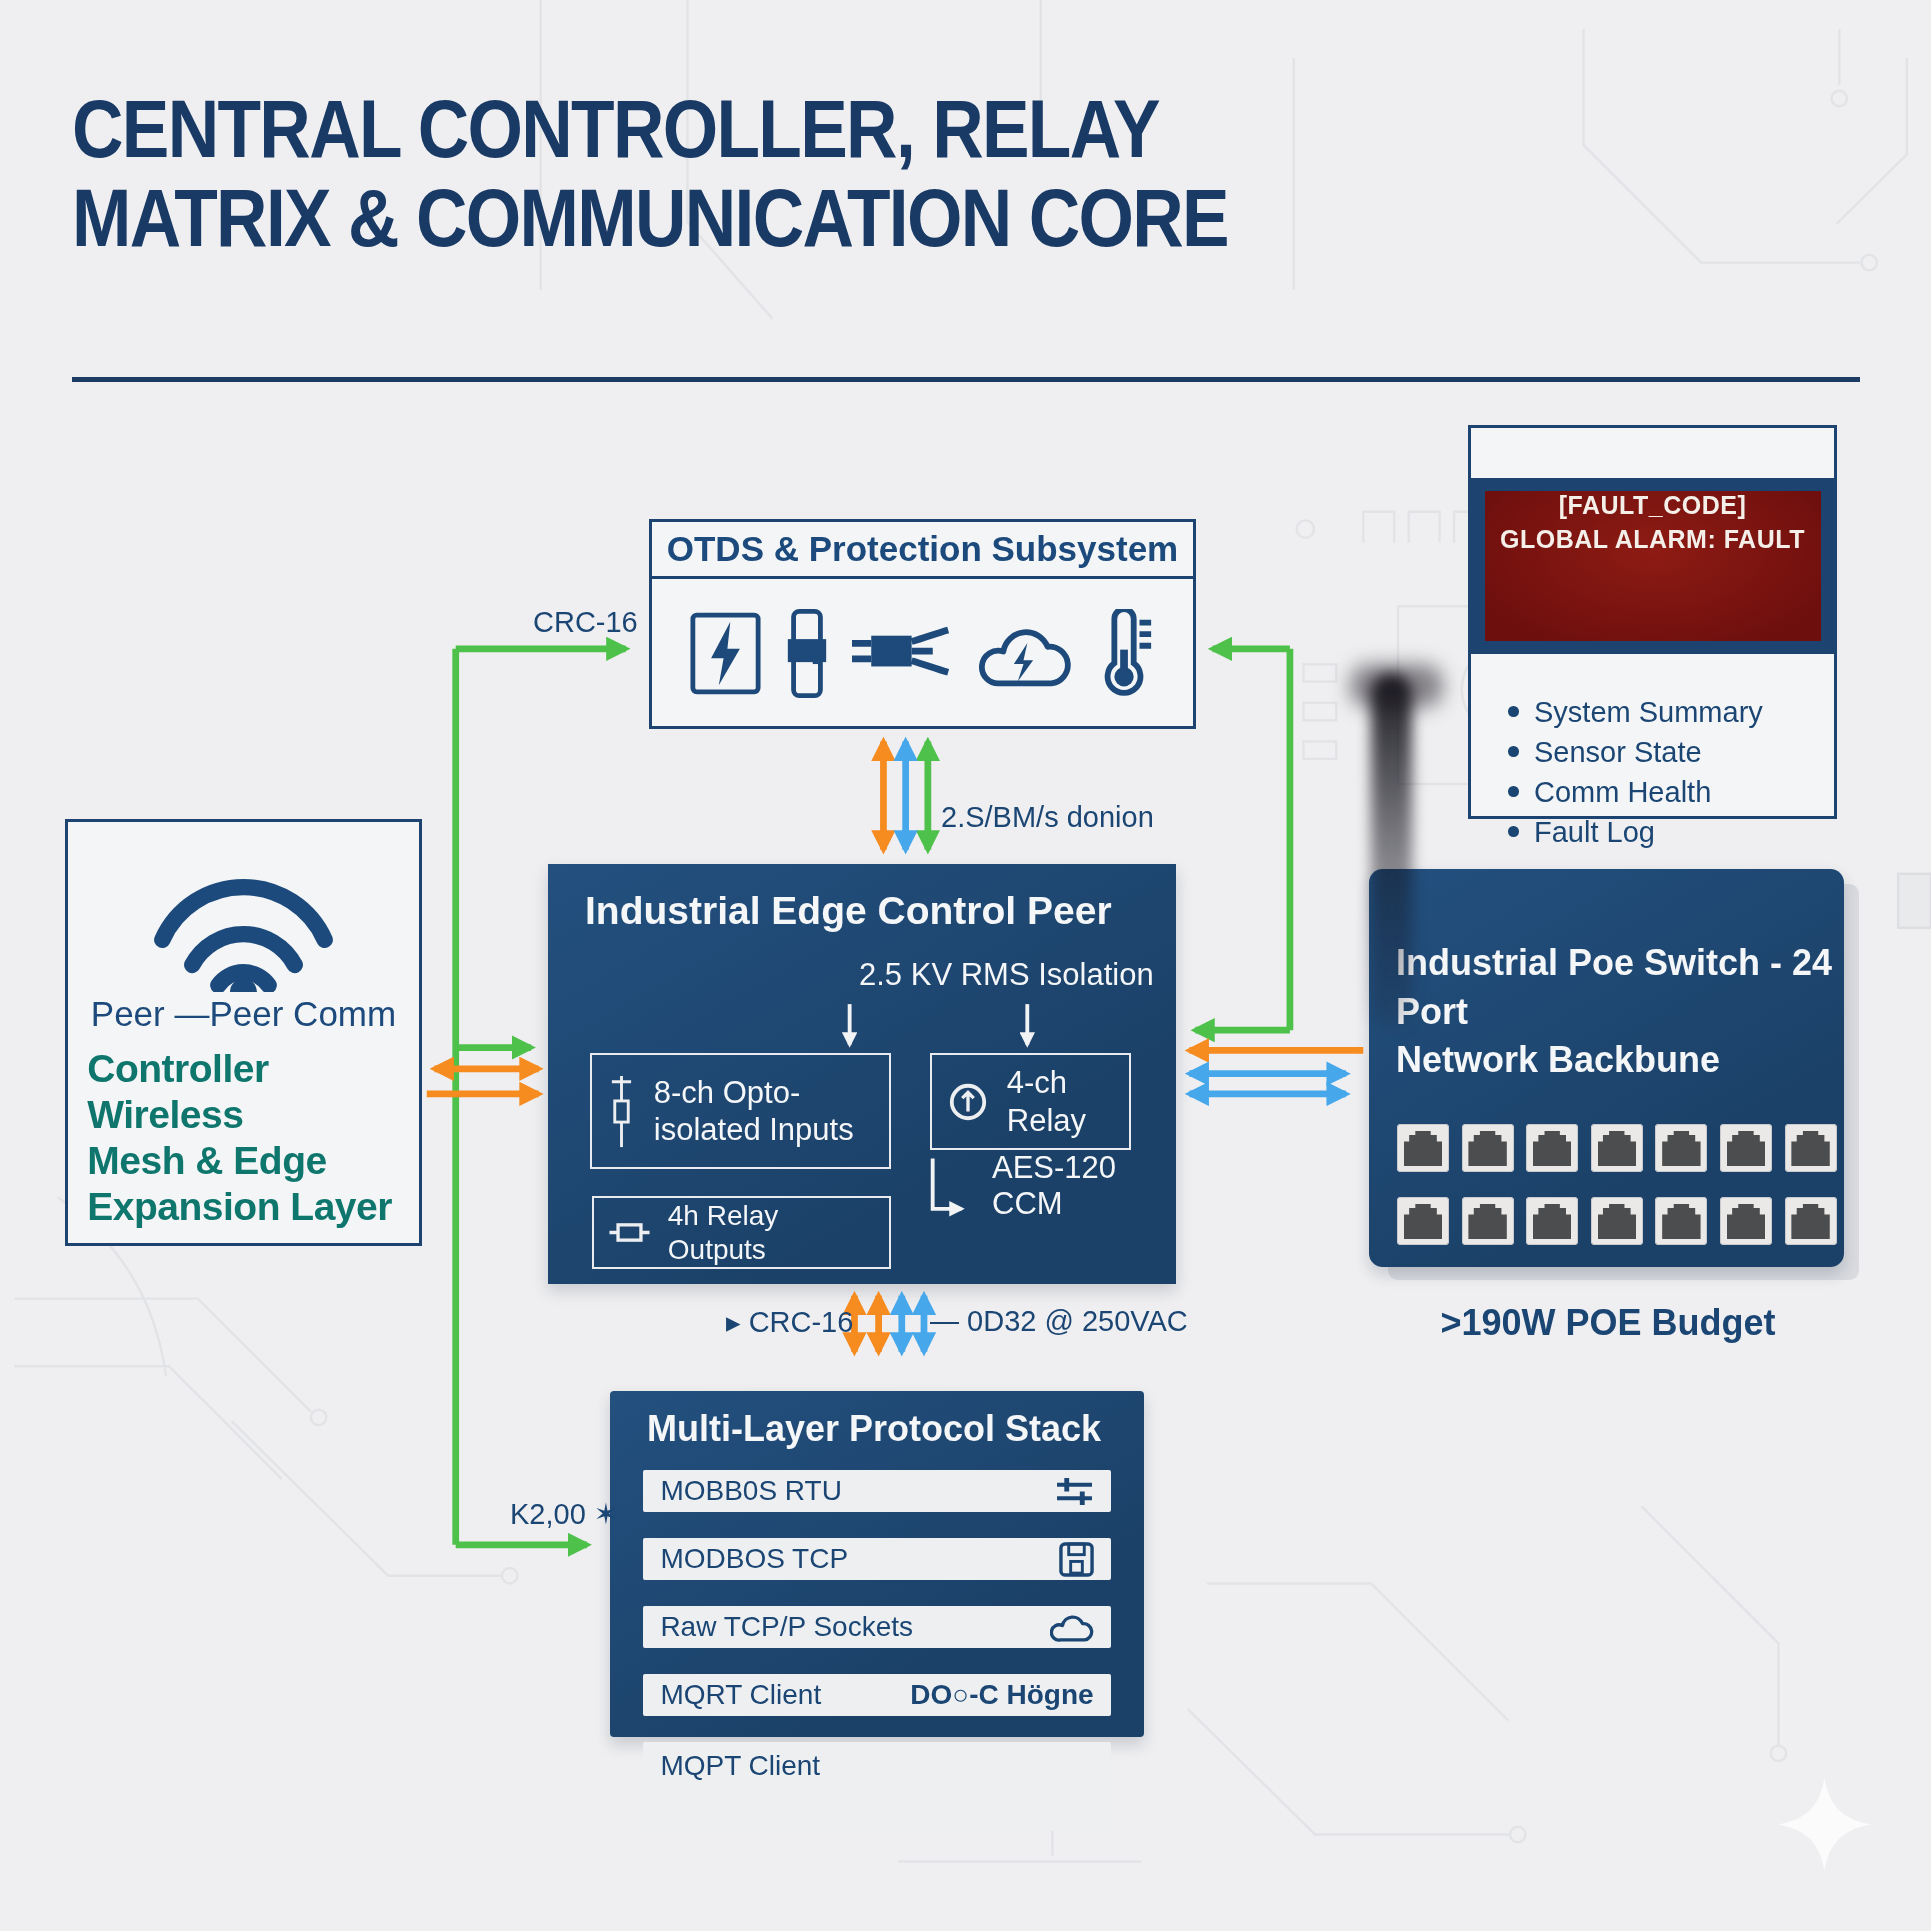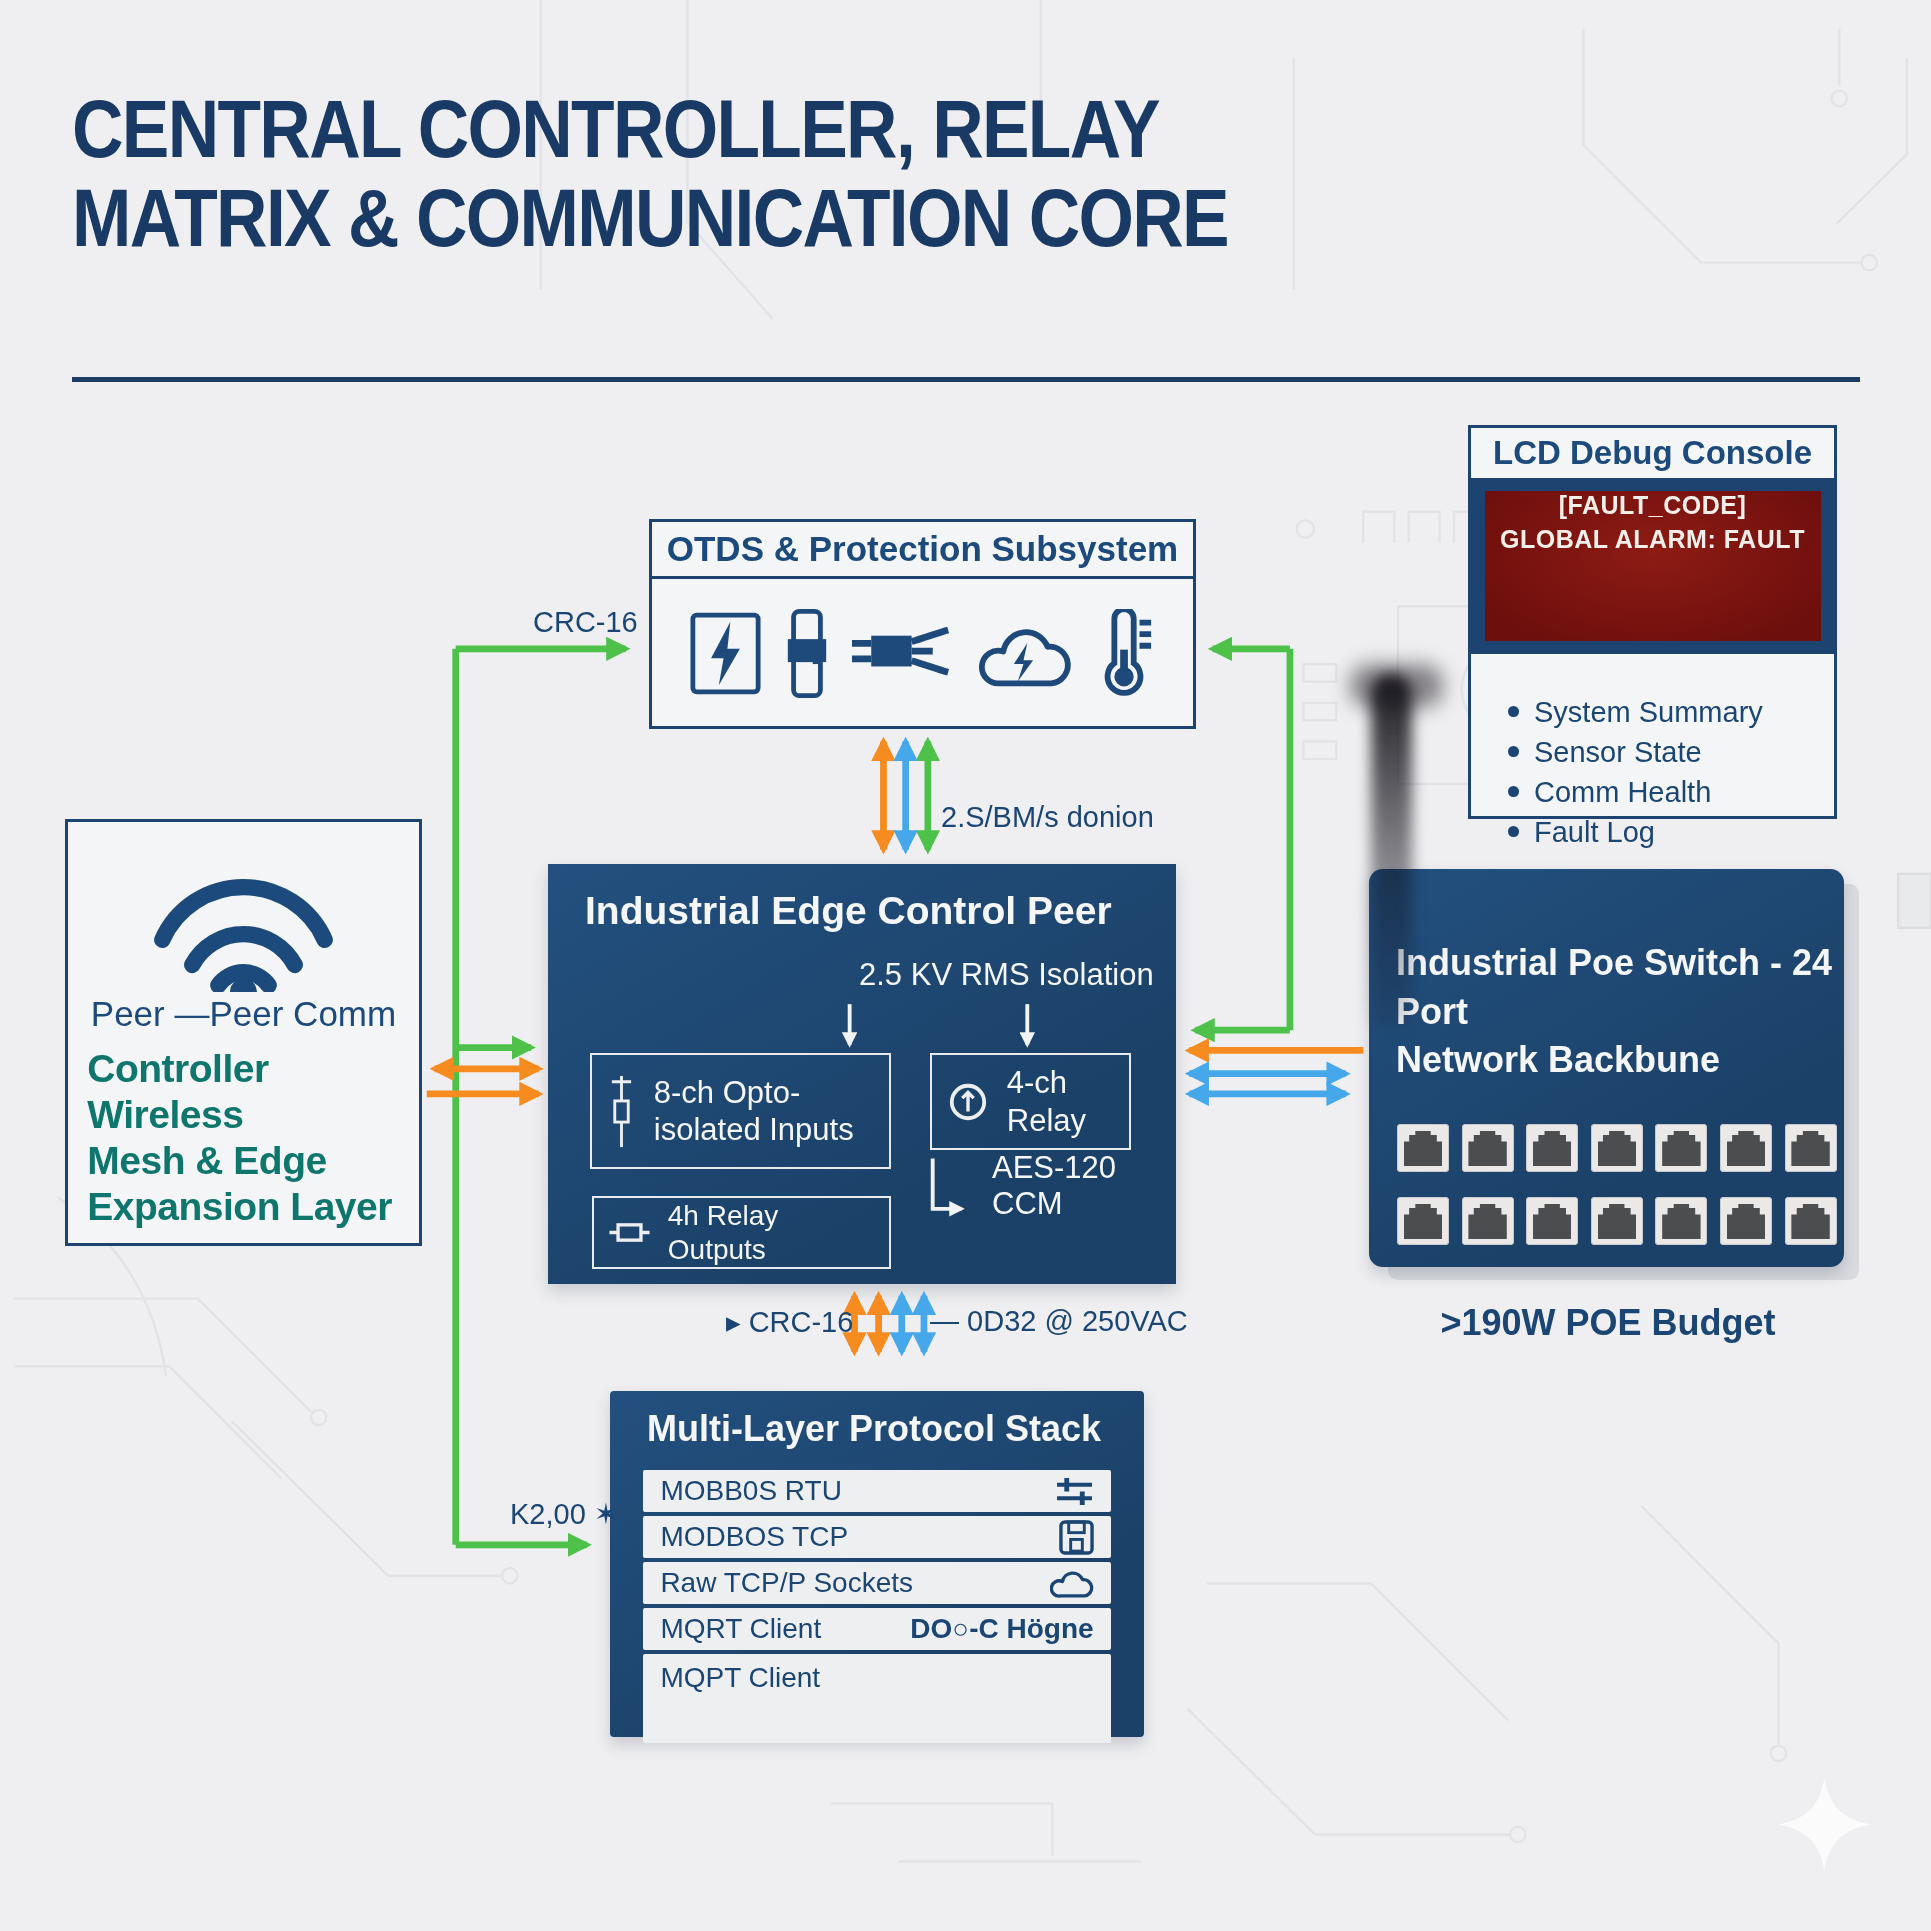--- a/index.html
+++ b/index.html
@@ -71,21 +71,21 @@
   .port{width:52px;height:48px;background:#eae9e7;border-radius:3.9px;position:relative;
     box-shadow:inset 0 0 0 1px #c9cacd;}
   .port-in{position:absolute;left:6.8px;right:6.8px;top:6.8px;bottom:5.8px;background:#4b4d4f;
     clip-path:polygon(0% 30%,14% 30%,14% 12%,30% 12%,30% 0%,70% 0%,70% 12%,86% 12%,86% 30%,100% 30%,100% 100%,0% 100%);}
   #poe-budget{position:absolute;left:1381px;top:1302px;width:454px;text-align:center;
     font-size:36px;font-weight:bold;color:#1b4674;z-index:2;}
 
   
   #protocol{left:610px;top:1363px;width:534px;height:346px;border-radius:3.9px;margin-top:28px;}
   #protocol-title{position:absolute;left:37px;top:17.4px;font-size:36px;font-weight:bold;}
-  #prows{position:absolute;left:33px;top:79px;right:33px;display:flex;flex-direction:column;gap:4px;}
+  #prows{position:absolute;left:33px;top:79px;right:33px;display:flex;flex-direction:column;gap:26px;}
   .prow{background:#edeff1;height:42px;display:flex;align-items:center;padding:0 17.4px;
     color:#1b4674;font-size:28px;border-radius:1.9px;}
   .prow .plabel{flex:1;}
   .prow.tall{height:81px;align-items:flex-start;padding-top:7.7px;}
   .pright{font-size:28px;font-weight:bold;color:#1b4674;}
 
   
   .clabel{position:absolute;font-size:29px;color:#1b4674;z-index:5;white-space:nowrap;}
   #lbl-crc-top{left:533px;top:606px;}
   #lbl-rate{left:941px;top:801px;}
@@ -146,21 +146,20 @@
     </g>
   </svg>
 
   <h1 id="page-title">
     <span>CENTRAL CONTROLLER, RELAY</span><br>
     <span>MATRIX &amp; COMMUNICATION CORE</span>
   </h1>
   <div id="title-rule"></div>
 
   <div id="lcd-console" class="light-box">
-    <div id="lcd-header">LCD Debug Console</div>
     <div id="lcd-band">
       <div id="lcd-screen">
         <span>[FAULT_CODE]</span>
         <span>GLOBAL ALARM: FAULT</span>
       </div>
     </div>
     <ul id="lcd-menu">
       <li>
           <span class="dot"></span>
           <span>System Summary</span>

